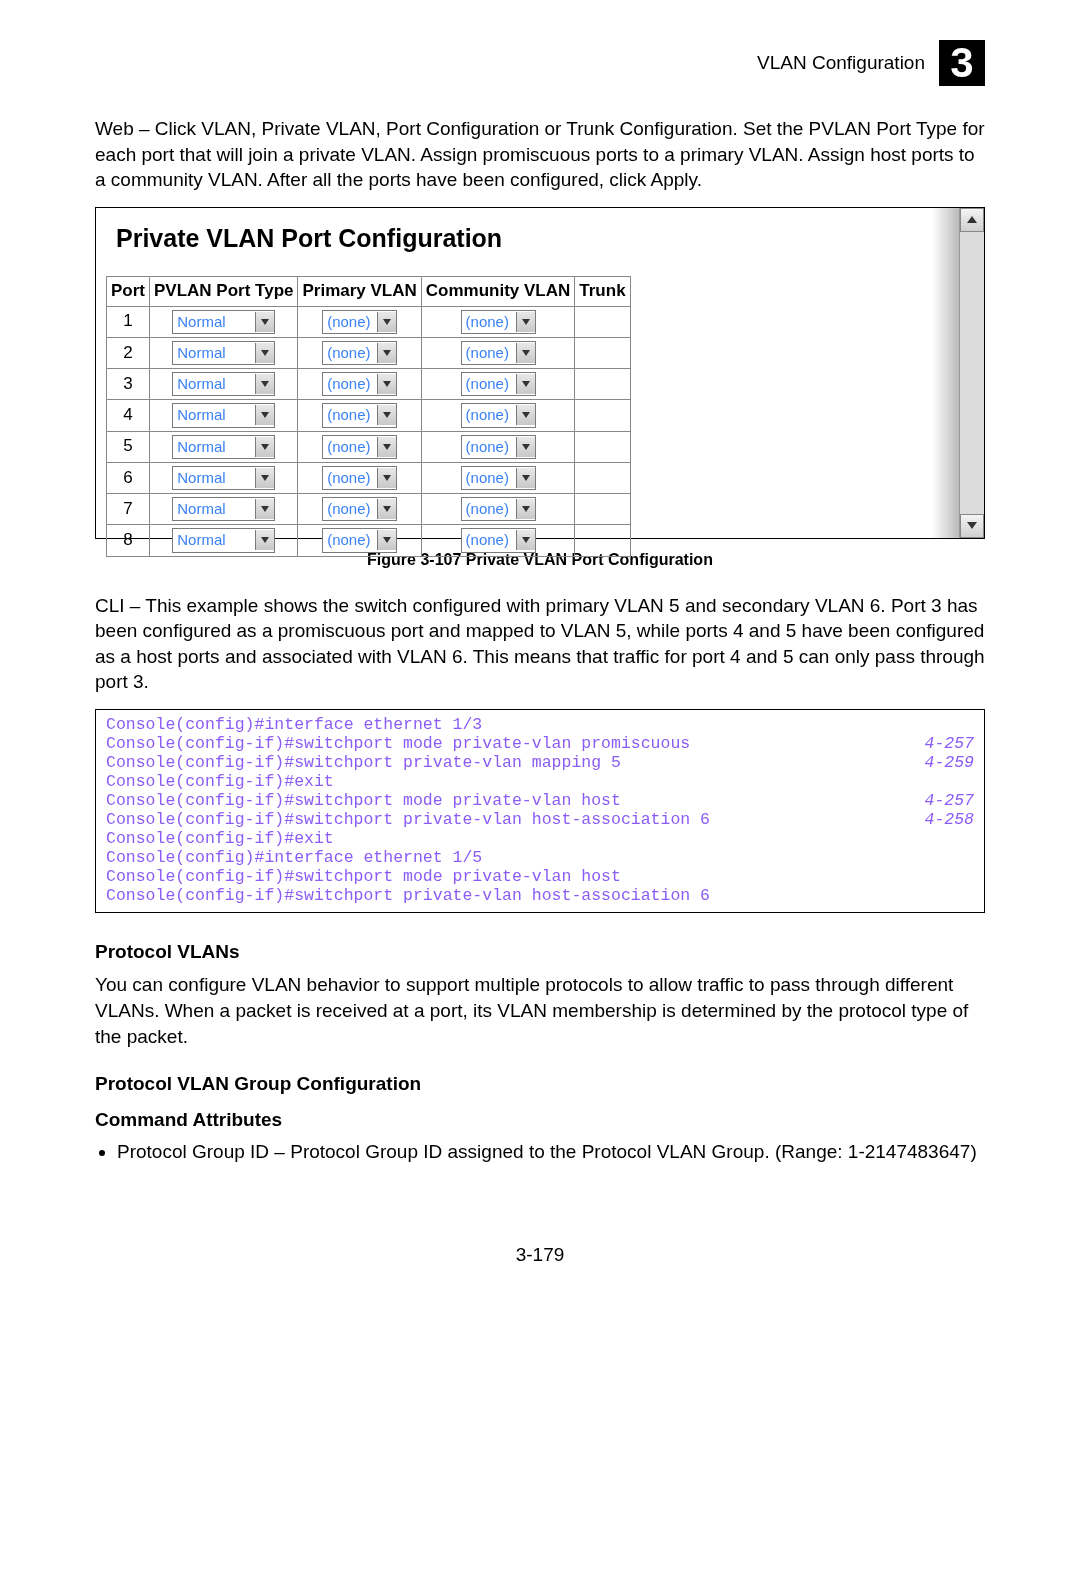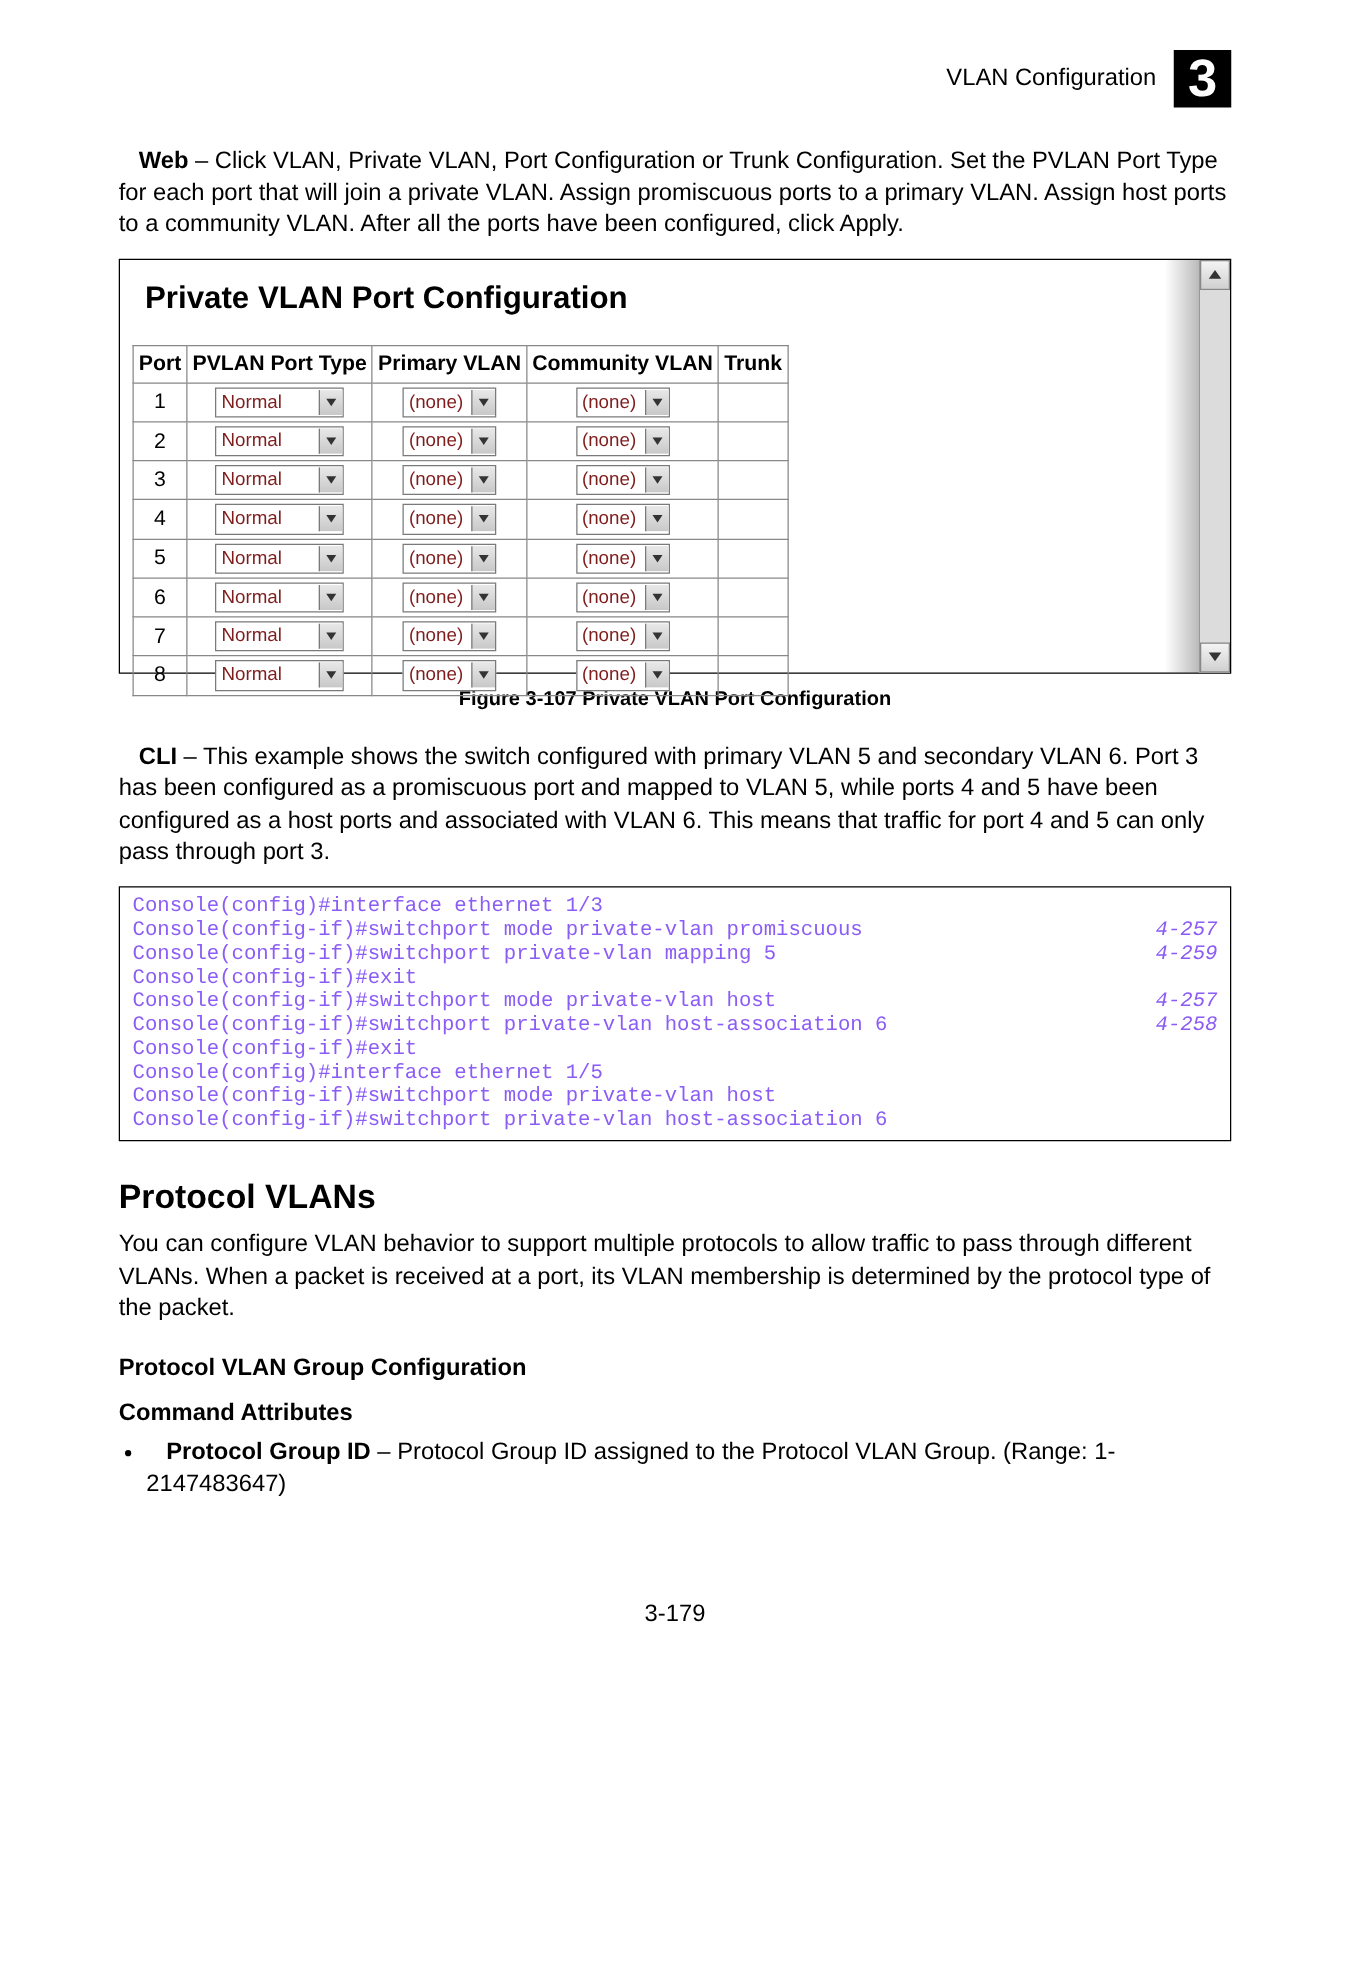--- a/index.html
+++ b/index.html
@@ -26,21 +26,21 @@
     font-weight: 900;
     font-size: 42px;
     width: 46px;
     height: 46px;
     display: flex;
     align-items: center;
     justify-content: center;
     font-family: Arial Black, Arial, sans-serif;
   }
   p { margin: 0 0 14px 0; }
-  .bold-run { font-weight: bold; margin-left: 16px; }
+  .bold-run { font-weight: normal; }
   .screenshot-box {
     border: 1px solid #000;
     position: relative;
     margin: 14px 0 6px 0;
     height: 330px;
   }
   .pane-title {
     font-family: Arial, sans-serif;
     font-weight: bold;
     font-size: 25px;
@@ -60,21 +60,21 @@
   }
   .vlan-table td { font-weight: normal; }
   .vlan-table th { font-size: 17px; }
   .dd {
     display: inline-flex;
     align-items: center;
     border: 1px solid #7a7a7a;
     background: #fff;
     font-family: "MS Sans Serif", Tahoma, sans-serif;
     font-size: 15px;
-    color: #7f1d1d;
+    color: #3b82f6;
   }
   .dd .txt { padding: 1px 6px 1px 4px; min-width: 44px; text-align: left; }
   .dd.wide .txt { min-width: 72px; }
   .dd .btn {
     width: 18px; height: 20px;
     background: linear-gradient(#e8e8e8,#c8c8c8);
     border-left: 1px solid #7a7a7a;
     display: flex; align-items: center; justify-content: center;
   }
   .tri-down {
@@ -119,21 +119,21 @@
     border: 1px solid #000;
     font-family: "Courier New", monospace;
     font-size: 16.5px;
     color: #8b5cf6;
     padding: 6px 10px;
     margin: 12px 0 26px 0;
     line-height: 1.15;
   }
   .cli-row { display: flex; justify-content: space-between; }
   .cli-ref { font-style: italic; }
-  h2.section { font-size: 27px; font-weight: bold; margin: 22px 0 8px 0; }
+  h2.section { font-size: 19px; font-weight: bold; margin: 22px 0 8px 0; }
   h3.subsection { font-size: 19px; font-weight: bold; margin: 22px 0 6px 0; }
   h4.attrs { font-size: 19px; font-weight: bold; margin: 10px 0 6px 0; }
   ul.bullets { margin: 2px 0 0 4px; padding-left: 18px; }
   ul.bullets li { margin-bottom: 6px; }
   .page-num { text-align: center; font-size: 19px; margin-top: 78px; }
 </style>
 </head>
 <body>
 
 <div class="header-row">

